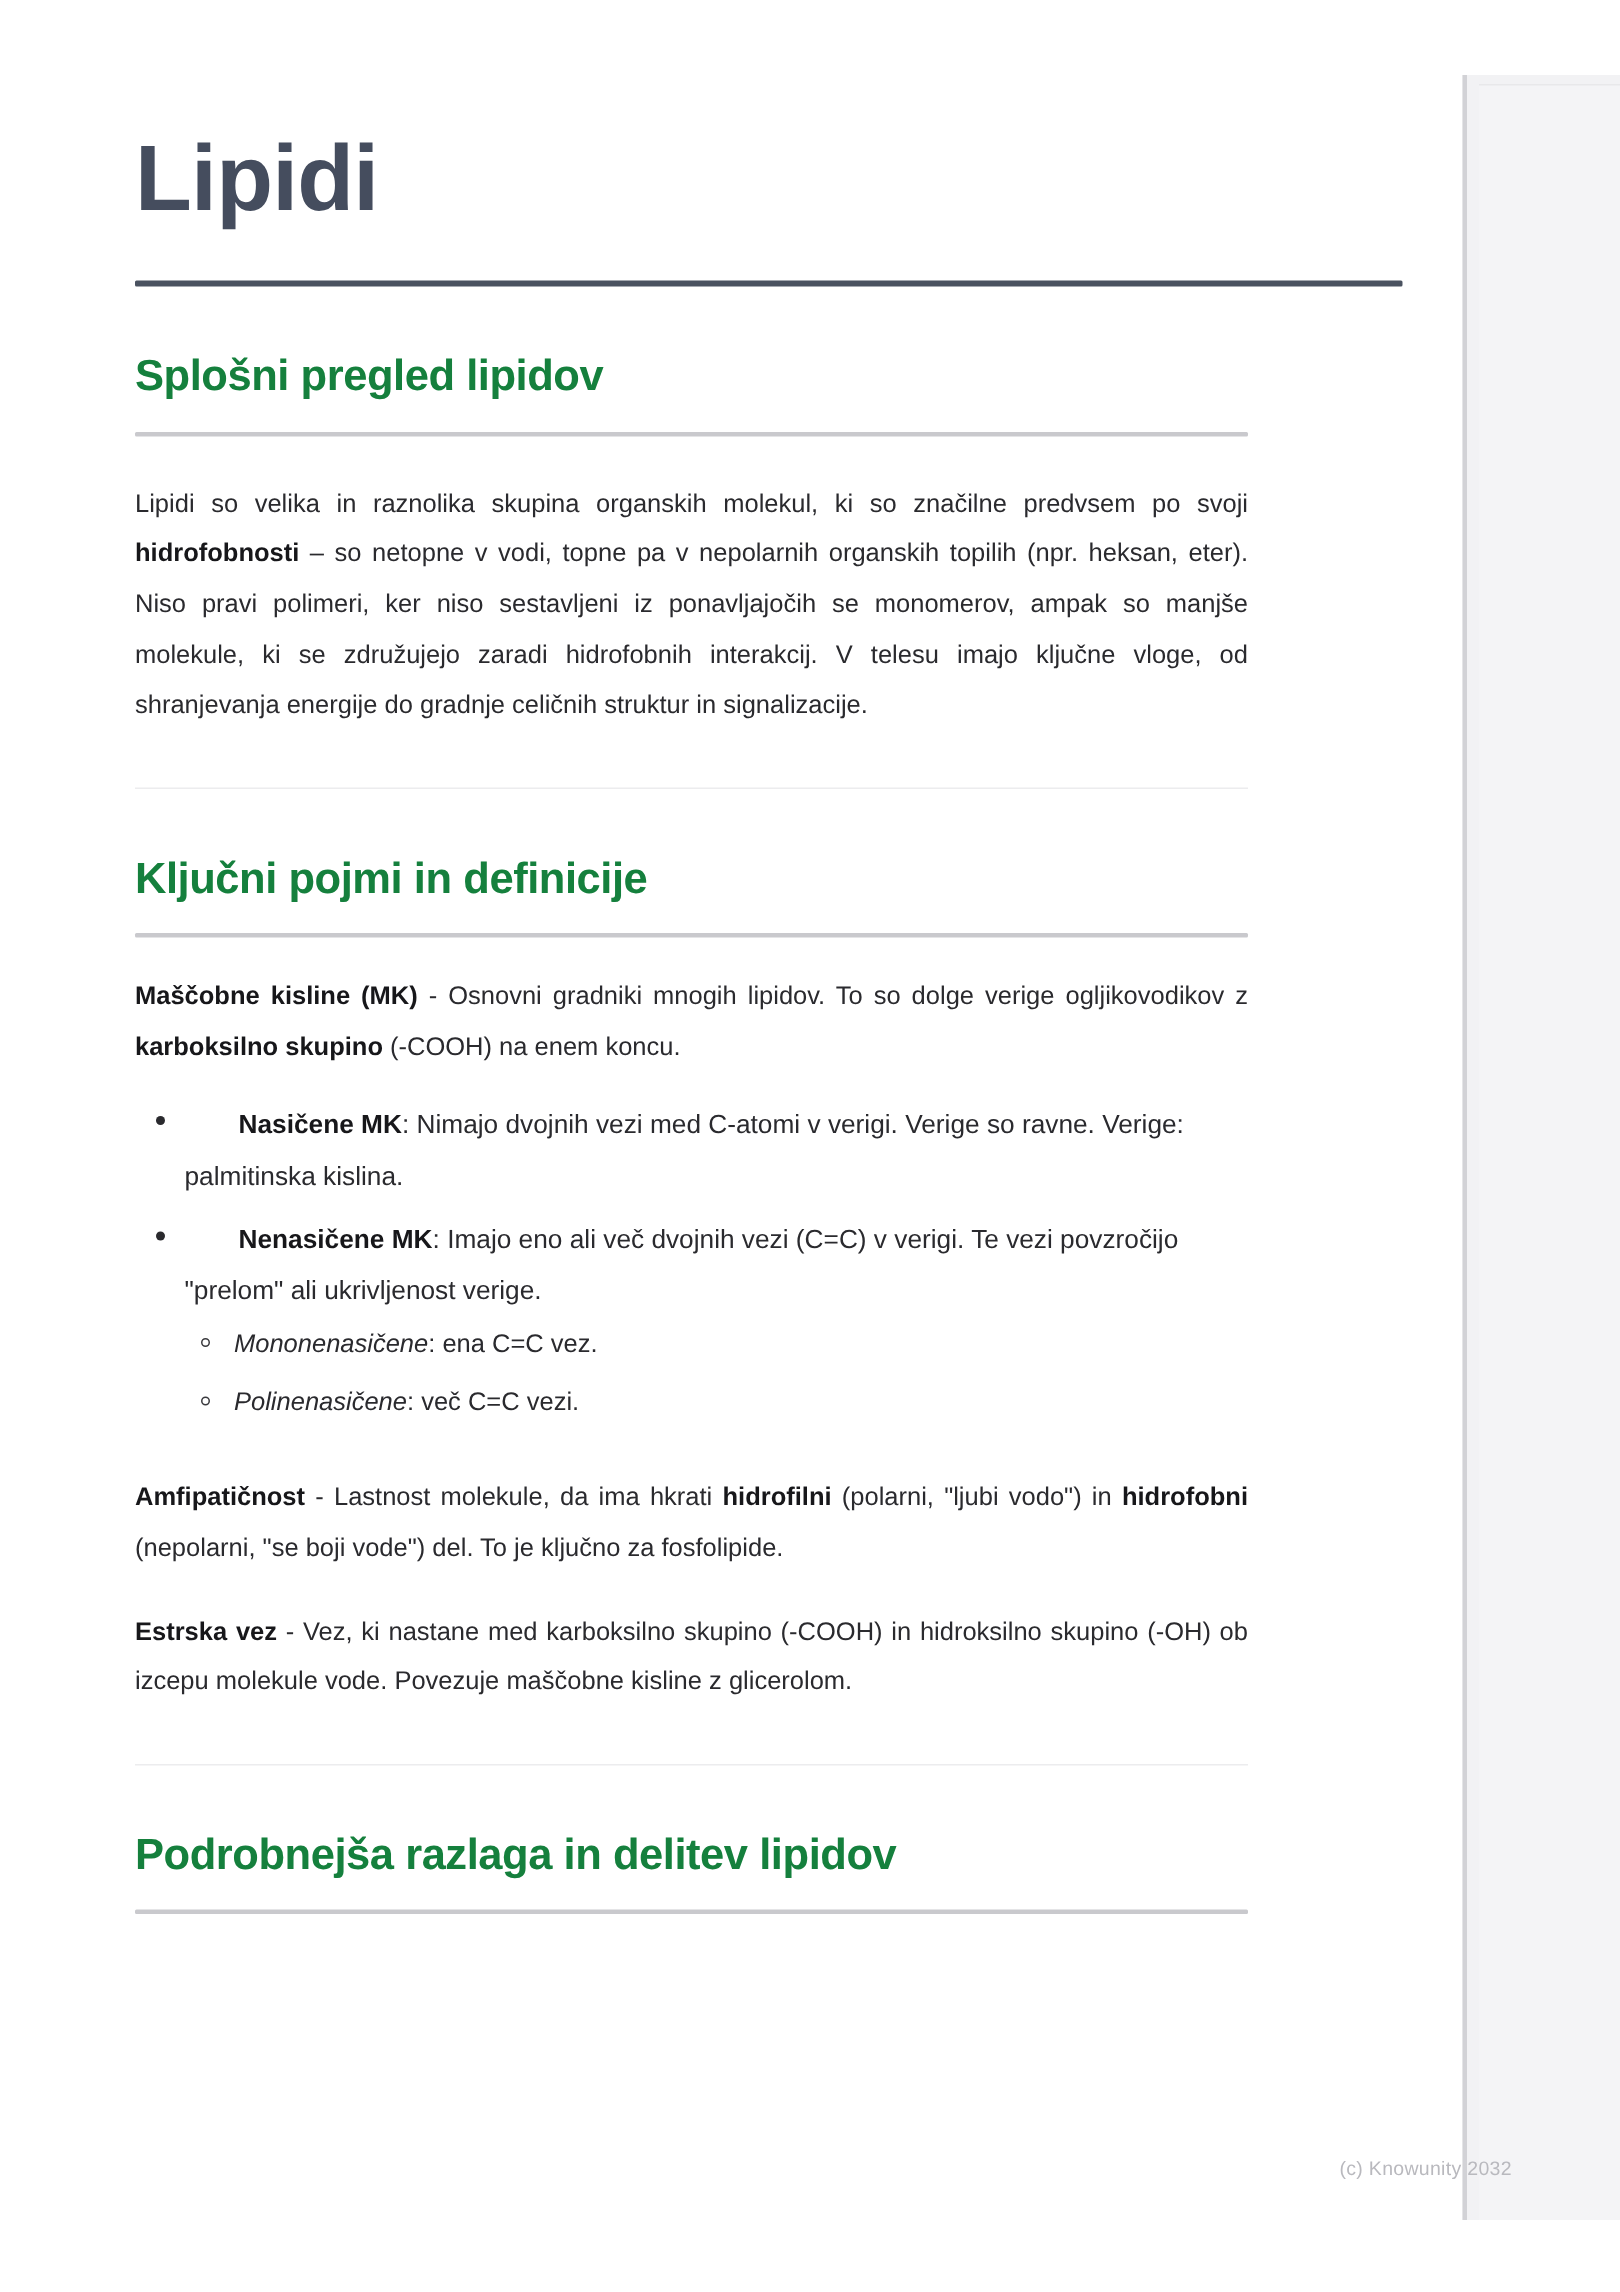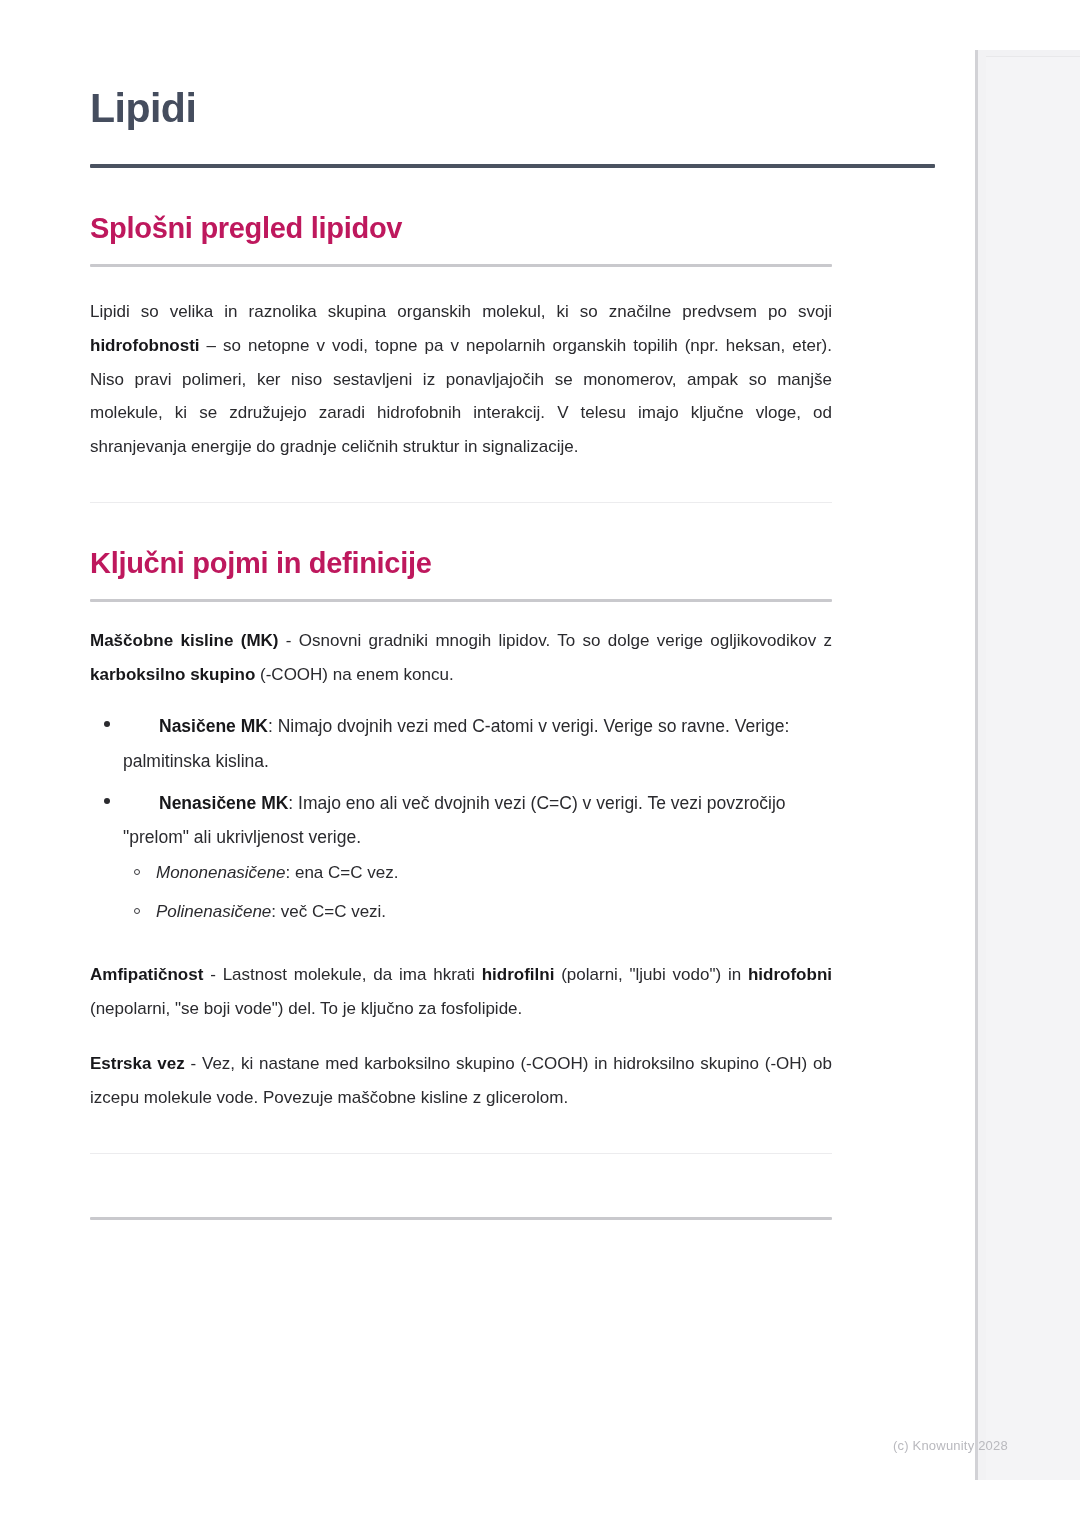--- a/index.html
+++ b/index.html
@@ -50,41 +50,41 @@
 
   .content {
     position: absolute;
     left: 90px;
     top: 86px;
     width: 845px;
   }
 
   
   .doc-title {
-    font-size: 41px;
+    font-size: 62px;
     font-weight: bold;
     color: #454d5e;
     letter-spacing: -0.5px;
     line-height: 1.1;
     margin: 0;
     padding: 0;
   }
   .title-rule {
     margin-top: 33px;
     width: 845px;
     height: 4px;
     background: #4a5260;
     border-radius: 1px;
   }
 
   
   .h2 {
     font-size: 29px;
     font-weight: bold;
-    color: #be185d;
+    color: #15803d;
     letter-spacing: -0.3px;
     line-height: 1.15;
     margin: 0;
   }
   .h2-rule {
     margin-top: 19px;
     width: 742px;
     height: 3px;
     background: #c9c9cd;
     border-radius: 1px;
@@ -234,22 +234,23 @@
     <p class="para"><b>Amfipatičnost</b><span> - Lastnost molekule, da ima hkrati </span><b>hidrofilni</b><span> (polarni, "ljubi vodo") in </span><b>hidrofobni</b><span> (nepolarni, "se boji vode") del. To je ključno za fosfolipide.</span></p>
 
     <div class="sp-22"></div>
 
     <p class="para"><b>Estrska vez</b><span> - Vez, ki nastane med karboksilno skupino (-COOH) in hidroksilno skupino (-OH) ob izcepu molekule vode. Povezuje maščobne kisline z glicerolom.</span></p>
 
     <div class="sp-38"></div>
     <div class="soft-rule"></div>
     <div class="sp-44"></div>
 
+    <h2 class="h2">Podrobnejša razlaga in delitev lipidov</h2>
     <div class="h2-rule"></div>
 
   </div>
 </div>
 
 <div id="scroll-panel">
   <div id="scroll-panel-inner"></div>
 </div>
 
-<div id="watermark">(c) Knowunity 2028</div>
+<div id="watermark">(c) Knowunity 2032</div>
 
 </body></html>

